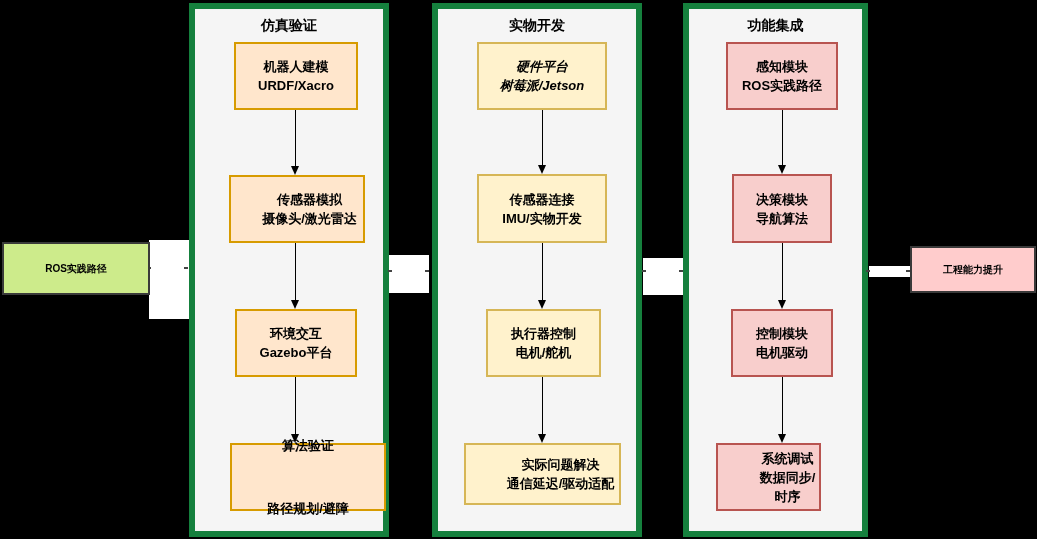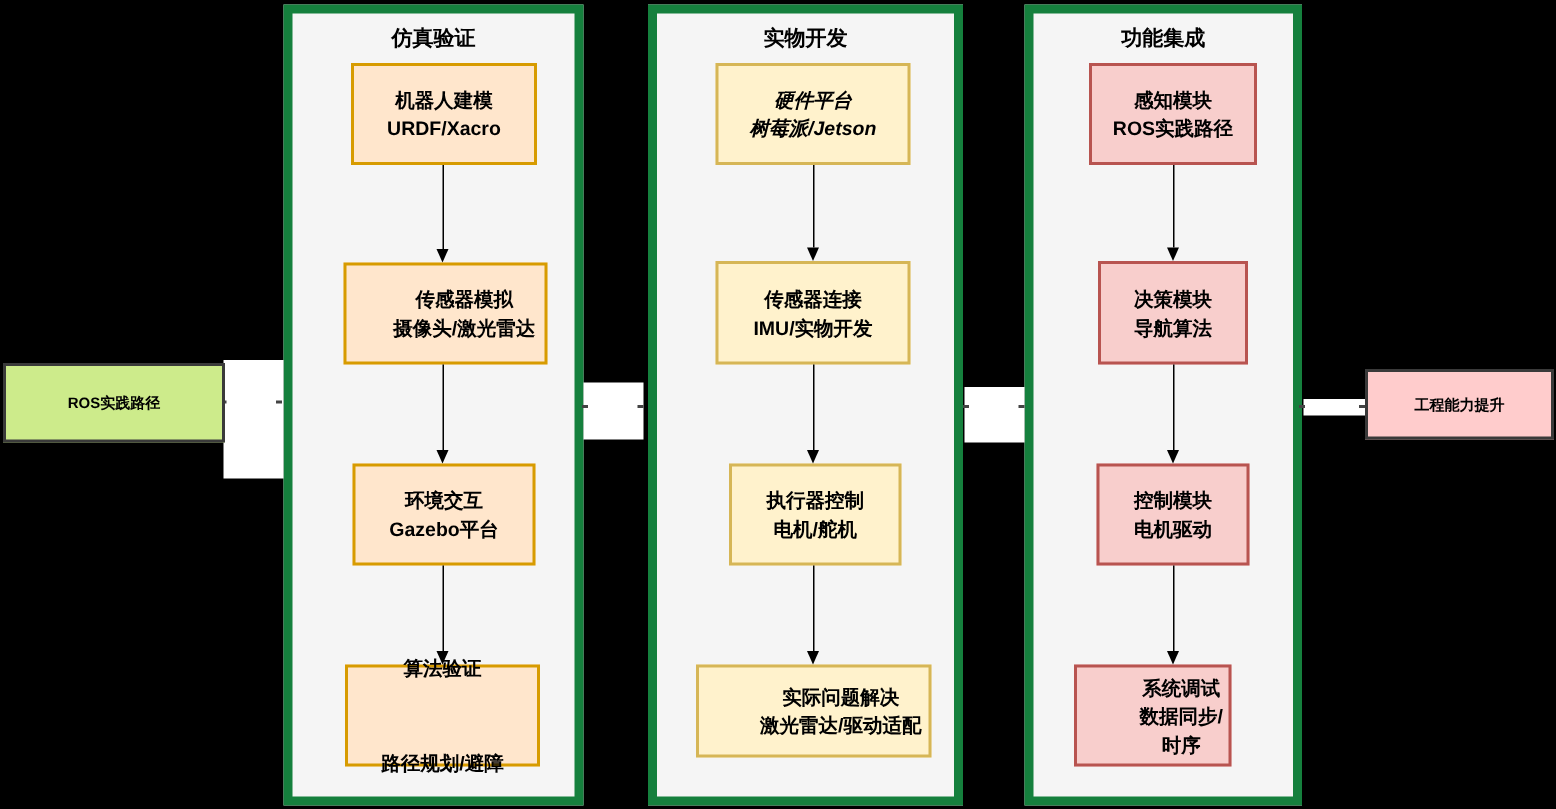--- a/index.html
+++ b/index.html
@@ -46,40 +46,40 @@
     <span>URDF/Xacro</span>
   </div>
   <div class="node sim-node" style="left:229px;top:175px;width:136px;height:68px;padding-left:25px;">
     <span>传感器模拟</span>
     <span>摄像头/激光雷达</span>
   </div>
   <div class="node sim-node" style="left:235px;top:309px;width:122px;height:68px;">
     <span>环境交互</span>
     <span>Gazebo平台</span>
   </div>
-  <div class="node sim-node" style="left:230px;top:443px;width:130px;height:68px;gap:44px;">
+  <div class="node sim-node" style="left:230px;top:443px;width:156px;height:68px;gap:44px;">
     <span>算法验证</span>
     <span>路径规划/避障</span>
   </div>
 
   <div class="node hw-node" style="left:477px;top:42px;width:130px;height:68px;font-style:italic;">
     <span>硬件平台</span>
     <span>树莓派/Jetson</span>
   </div>
   <div class="node hw-node" style="left:477px;top:174px;width:130px;height:69px;">
     <span>传感器连接</span>
     <span>IMU/实物开发</span>
   </div>
   <div class="node hw-node" style="left:486px;top:309px;width:115px;height:68px;">
     <span>执行器控制</span>
     <span>电机/舵机</span>
   </div>
   <div class="node hw-node" style="left:464px;top:443px;width:157px;height:62px;padding-left:36px;">
     <span>实际问题解决</span>
-    <span>激光雷达/驱动适配</span>
+    <span>通信延迟/驱动适配</span>
   </div>
 
   <div class="node int-node" style="left:726px;top:42px;width:112px;height:68px;">
     <span>感知模块</span>
     <span>ROS实践路径</span>
   </div>
   <div class="node int-node" style="left:732px;top:174px;width:100px;height:69px;">
     <span>决策模块</span>
     <span>导航算法</span>
   </div>

